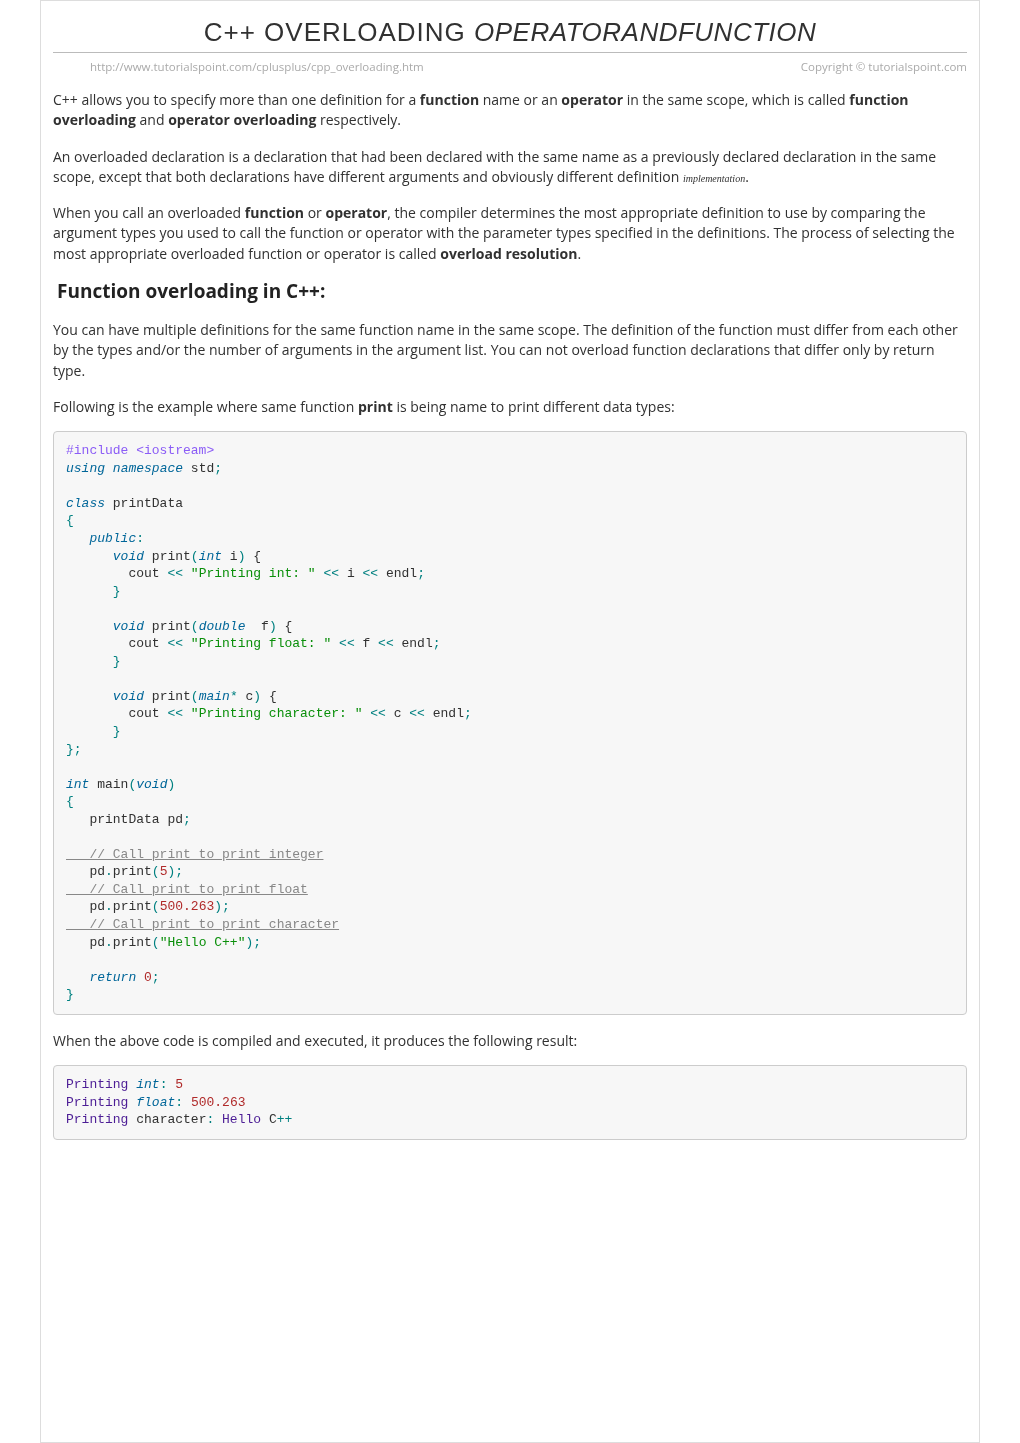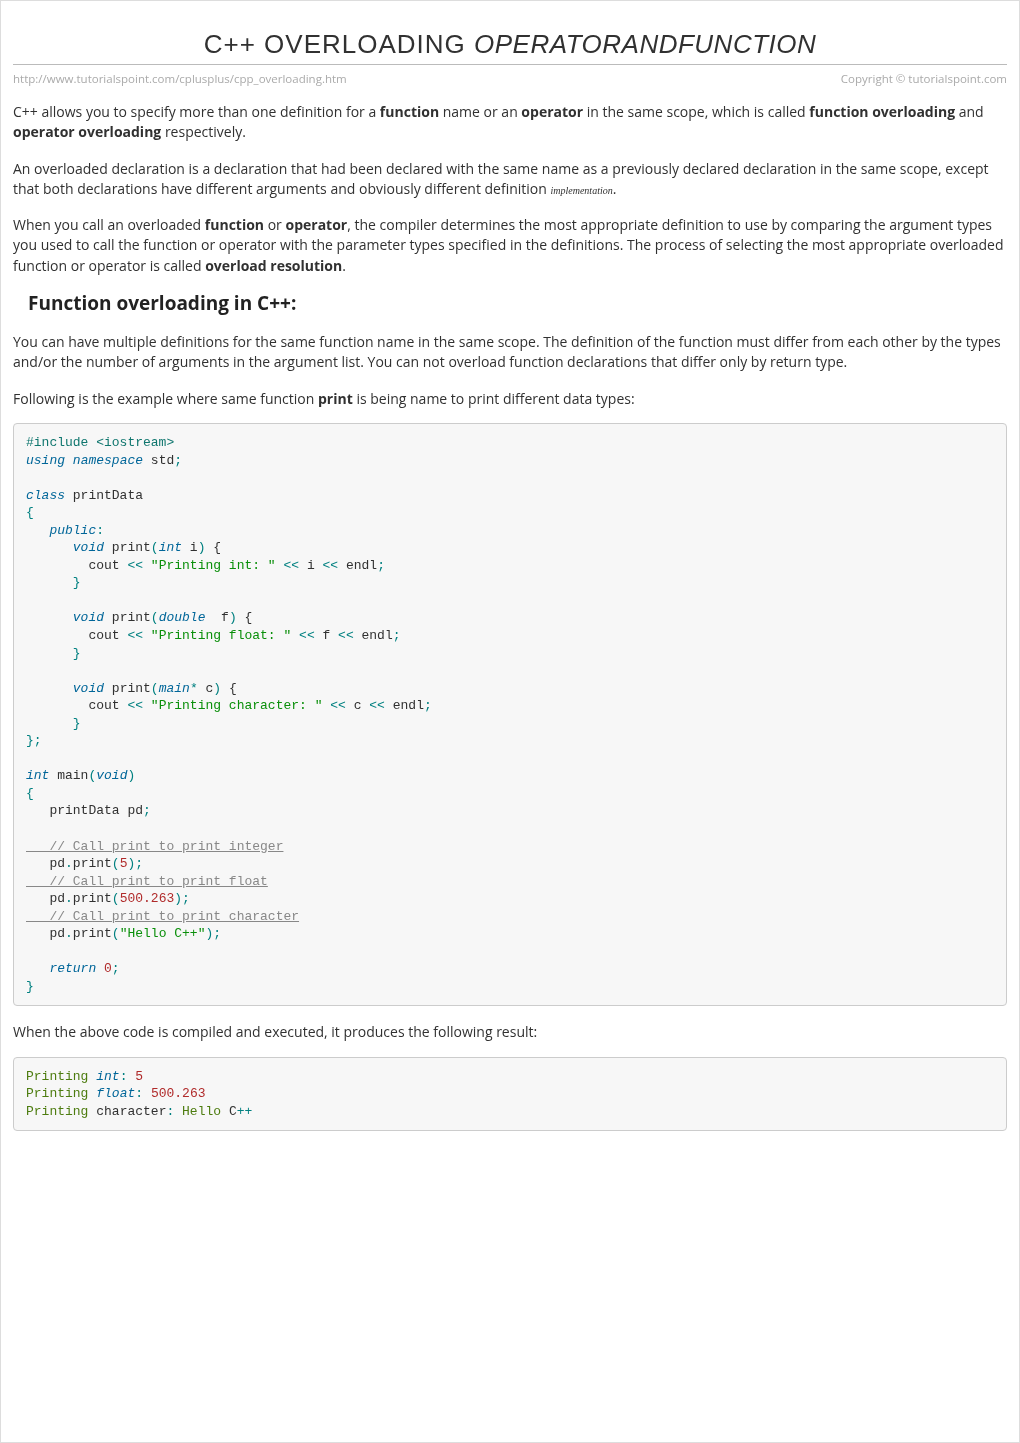--- a/index.html
+++ b/index.html
@@ -5,66 +5,66 @@
   * { box-sizing: border-box; }
   body {
     margin: 0;
     padding: 0;
     background: #fff;
     font-family: "Open Sans", Verdana, Geneva, sans-serif;
     color: #313131;
     font-size: 14px;
   }
   .page {
-    width: 1020px;
+    width: 940px;
     margin: 0 auto;
     border: 1px solid #ddd;
-    padding: 28px 12px 12px 12px;
+    padding: 16px 12px 12px 12px;
     min-height: 1443px;
   }
   h1.title {
     font-weight: normal;
     text-align: center;
     font-size: 26px;
     letter-spacing: 1px;
     margin: 0 0 4px 0;
     font-family: Verdana, Geneva, sans-serif;
   }
   h1.title .main { font-weight: 500; }
   h1.title .sub { font-style: italic; letter-spacing: 0.5px; }
   hr.rule { border: none; border-top: 1px solid #bbb; margin: 0 0 6px 0; }
   .meta {
     display: flex;
     justify-content: space-between;
     font-size: 11.5px;
     color: #aaa;
     margin-bottom: 14px;
   }
-  .meta a { color: #aaa; text-decoration: none; }
+  .meta a { color: #aaa; text-decoration: none; margin-left: 37px; }
   p { margin: 16px 0 14px 0; line-height: 1.45; }
   p .italic { font-style: italic; font-family: Georgia, serif; font-size: 10px; }
-  h2 { font-size: 19px; font-weight: bold; margin: 14px 0 12px 15px; color: #222; }
+  h2 { font-size: 19px; font-weight: bold; margin: 14px 0 12px 4px; color: #222; }
   pre {
     background: #f7f7f7;
     border: 1px solid #ccc;
     border-radius: 4px;
     padding: 10px 12px;
     font-family: "Courier New", monospace;
     font-size: 13px;
     line-height: 1.35;
     margin: 0 0 14px 0;
     white-space: pre;
     overflow-x: auto;
   }
   .pre-line { white-space: pre; }
   .c-blue   { color: #006699; font-style: italic; }
   .c-teal   { color: #008080; }
-  .c-brown  { color: #0f766e; font-family: Liberation Mono, monospace; }
+  .c-brown  { color: #8b5cf6; font-family: Liberation Mono, monospace; }
   .c-gray   { color: #888; text-decoration: underline; }
-  .c-ident  { color: #4d7c0f; }
+  .c-ident  { color: #4c1d95; }
   .c-str    { color: #0a8f0a; }
   .c-num    { color: #b02a2a; }
 </style>
 </head>
 <body>
 
 <div class="page">
 
   <h1 class="title">
     <span class="main">C++ OVERLOADING </span><span class="sub">OPERATORANDFUNCTION</span>

